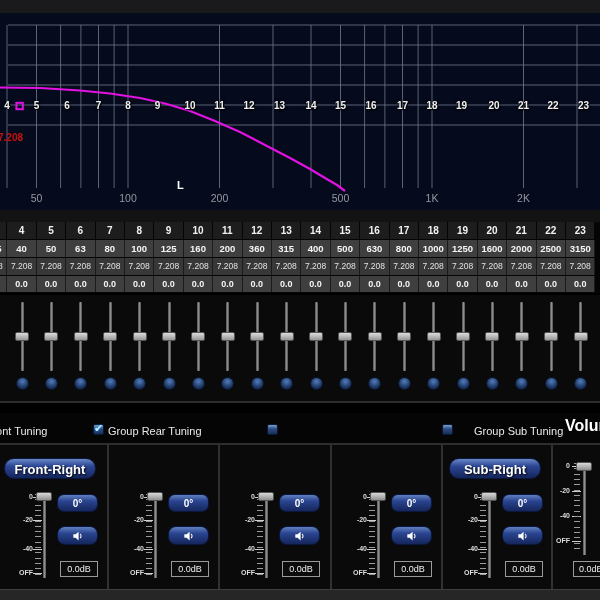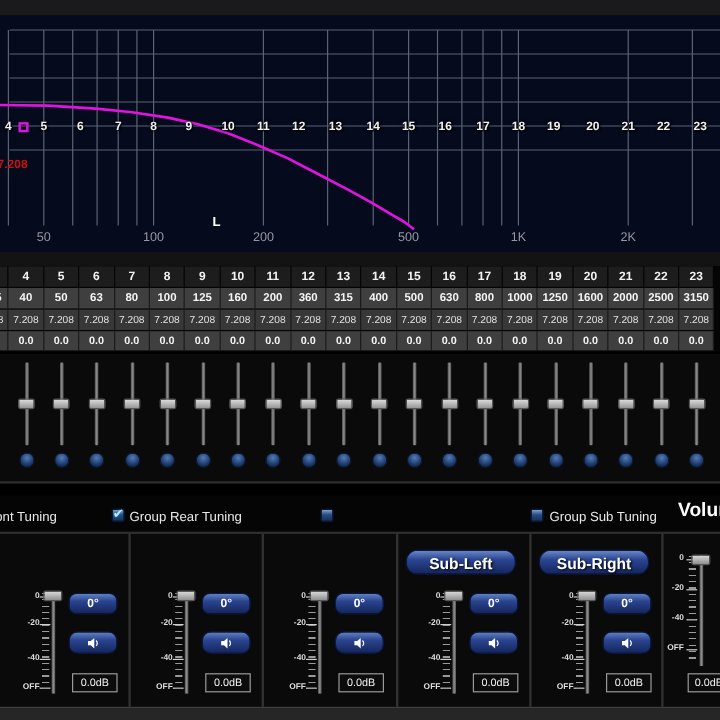--- a/index.html
+++ b/index.html
@@ -277,30 +277,31 @@
 
   <div class="abs group-row">
     <div class="vol-title">Volume</div>
   <div class="grp-label" style="left: -48px; top: 12px;">Group Front Tuning</div>
       <div class="chk" style="left: 93px; top: 11px;">
         <span class="mark">✔</span>
       </div>
       <div class="grp-label" style="left: 108px; top: 12px;">Group Rear Tuning</div>
       <div class="chk" style="left: 267px; top: 11px;"></div>
       <div class="chk" style="left: 442px; top: 11px;"></div>
-      <div class="grp-label" style="left: 458px; top: 12px;">Group Sub Tuning</div>
+      <div class="grp-label" style="left: 474px; top: 12px;">Group Sub Tuning</div>
     </div>
   <div class="abs row-border"></div>
 
   <div class="abs strips">
       <div class="strip-div" style="left: 107px;"></div>
       <div class="strip-div" style="left: 218px;"></div>
       <div class="strip-div" style="left: 330px;"></div>
       <div class="strip-div" style="left: 441px;"></div>
       <div class="strip-div" style="left: 551px;"></div>
+      <div class="pill blue" style="left: 4px;">Front-Right</div>
       <div class="scale-lab" style="left: 11px; top: 48px;">0</div>
       <div class="scale-lab" style="left: 11px; top: 71px;">-20</div>
       <div class="scale-lab" style="left: 11px; top: 100px;">-40</div>
       <div class="scale-lab" style="left: 11px; top: 124px;">OFF</div>
       <div class="tick-major" style="left: 33px; top: 52px;"></div>
       <div class="tick-major" style="left: 33px; top: 75px;"></div>
       <div class="tick-major" style="left: 33px; top: 104px;"></div>
       <div class="tick-major" style="left: 33px; top: 128px;"></div>
       <div class="ticks" style="left: 35px; top: 49px; height: 82px;"></div>
       <div class="f-track" style="left: 43px; top: 49px; height: 84px;"></div>
@@ -344,21 +345,20 @@
       <div class="f-track" style="left: 265px; top: 49px; height: 84px;"></div>
       <div class="f-thumb" style="left: 258px; top: 47px;"></div>
       <div class="sbtn phase-btn" style="left: 279px; top: 49px;">0°</div>
       <div class="sbtn spk-btn" style="left: 279px; top: 81px;">
         <svg viewBox="0 0 24 24" width="14" height="14">
           <path d="M4 9v6h4l5 4.5v-15L8 9z" fill="#fff"></path>
           <path d="M15.5 8.2a5 5 0 0 1 0 7.6" fill="none" stroke="#fff" stroke-width="1.8"></path>
         </svg>
       </div>
       <div class="readout" style="left: 282px; top: 116px; width: 38px;">0.0dB</div>
-      <div class="pill blue" style="left: 338px;">Sub-Left</div>
       <div class="scale-lab" style="left: 345px; top: 48px;">0</div>
       <div class="scale-lab" style="left: 345px; top: 71px;">-20</div>
       <div class="scale-lab" style="left: 345px; top: 100px;">-40</div>
       <div class="scale-lab" style="left: 345px; top: 124px;">OFF</div>
       <div class="tick-major" style="left: 367px; top: 52px;"></div>
       <div class="tick-major" style="left: 367px; top: 75px;"></div>
       <div class="tick-major" style="left: 367px; top: 104px;"></div>
       <div class="tick-major" style="left: 367px; top: 128px;"></div>
       <div class="ticks" style="left: 369px; top: 49px; height: 82px;"></div>
       <div class="f-track" style="left: 377px; top: 49px; height: 84px;"></div>

